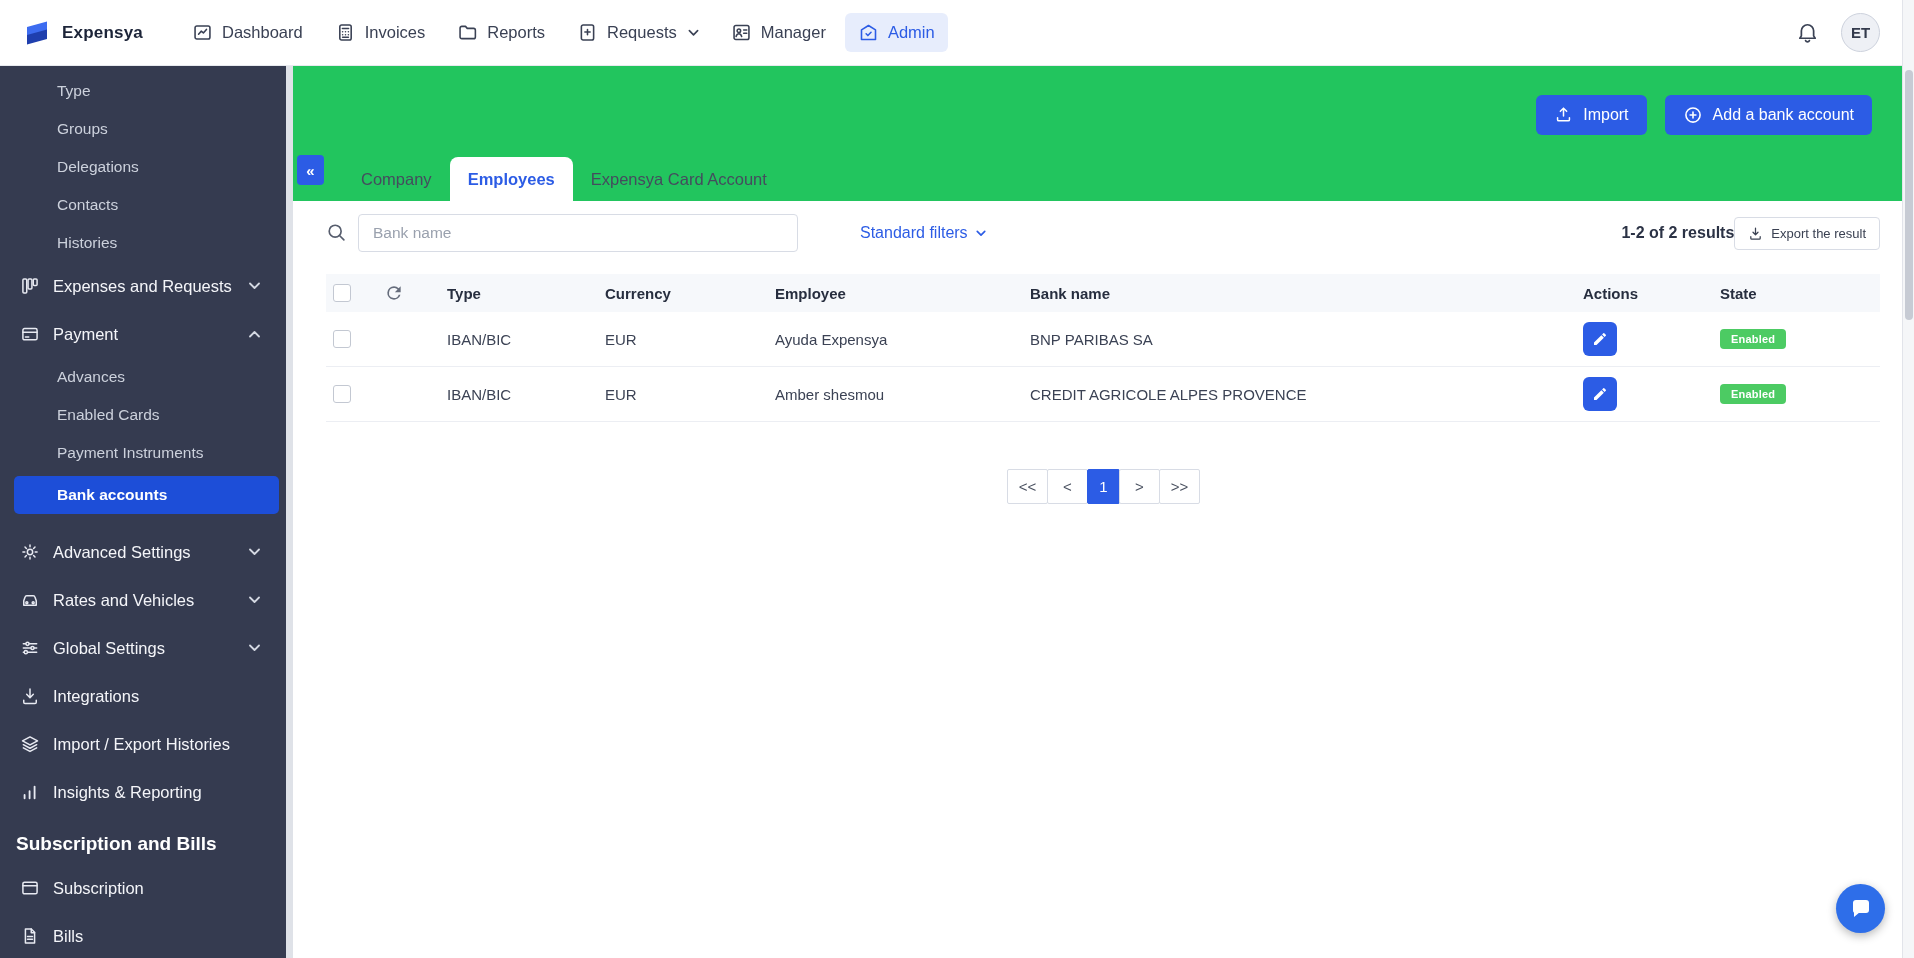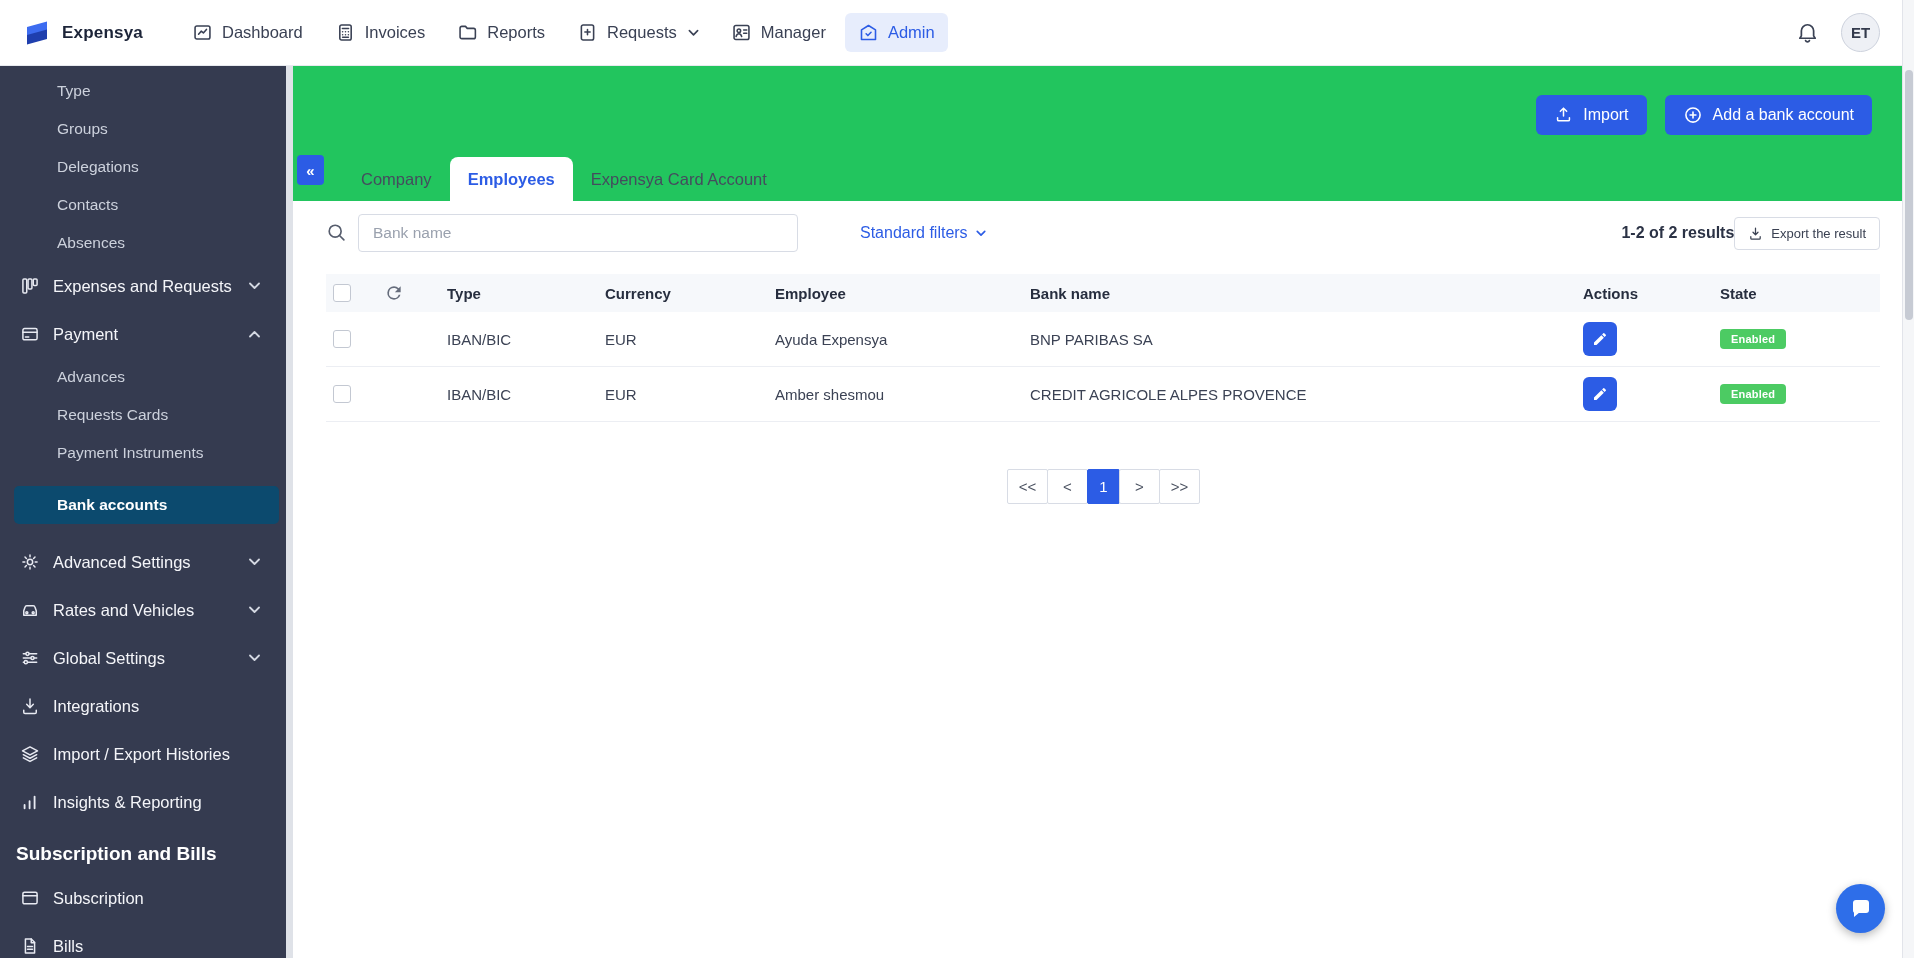--- a/index.html
+++ b/index.html
@@ -53,22 +53,22 @@
   .sidebar-scrollbar {
     position:absolute; top:0; right:0; width:7px; height:100%;
     background:#dfe2e8; cursor:pointer;
   }
   .side-sub {
     height:38px; display:flex; align-items:center;
     padding-left:57px; padding-right:30px;
     font-size:15.5px; color:#ccd1dc; cursor:pointer; white-space:nowrap;
   }
   .side-sub.active {
-    background:#0c4a6e; color:#fff; font-weight:700;
-    border-radius:5px; margin:14px 14px 2px 14px;
+    background:#1d4ed8; color:#fff; font-weight:700;
+    border-radius:5px; margin:4px 14px 2px 14px;
     padding-left:43px; height:38px;
   }
   .side-top {
     height:48px; display:flex; align-items:center; gap:13px;
     padding:0 32px 0 20px; font-size:16.5px; color:#f4f5f9;
     cursor:pointer; white-space:nowrap;
   }
   .side-top svg.item-icon { stroke:#e8eaf2; flex:none; }
   .side-top .chev { margin-left:auto; }
   .side-top .chev svg { stroke:#d4d8e2; }
@@ -276,21 +276,21 @@
   </div>
 </header>
 
 <div class="app-body">
 
   <aside class="sidebar">
     <div class="side-sub">Type</div>
     <div class="side-sub">Groups</div>
     <div class="side-sub">Delegations</div>
     <div class="side-sub">Contacts</div>
-    <div class="side-sub">Absences</div>
+    <div class="side-sub">Histories</div>
 
     <div class="side-top">
       <svg class="item-icon" width="20" height="20" viewBox="0 0 24 24" fill="none" stroke-width="1.8" stroke-linecap="round" stroke-linejoin="round">
         <rect x="3.5" y="3.5" width="4.6" height="17" rx="1.2"></rect>
           <rect x="9.7" y="3.5" width="4.6" height="12" rx="1.2"></rect>
           <rect x="15.9" y="3.5" width="4.6" height="8" rx="1.2"></rect>
       </svg>
       <span>Expenses and Requests</span>
       <span class="chev">
         <svg width="13" height="8" viewBox="0 0 12 8" fill="none" stroke-width="1.8" stroke-linecap="round" stroke-linejoin="round">
@@ -307,21 +307,21 @@
       </svg>
       <span>Payment</span>
       <span class="chev">
         <svg width="13" height="8" viewBox="0 0 12 8" fill="none" stroke-width="1.8" stroke-linecap="round" stroke-linejoin="round">
             <path d="M1.5 6.5L6 2l4.5 4.5"></path>
           </svg>
       </span>
     </div>
 
     <div class="side-sub">Advances</div>
-    <div class="side-sub">Requests Cards</div>
+    <div class="side-sub">Enabled Cards</div>
     <div class="side-sub">Payment Instruments</div>
     <div class="side-sub active">Bank accounts</div>
 
     <div class="side-gap"></div>
 
     <div class="side-top">
       <svg class="item-icon" width="20" height="20" viewBox="0 0 24 24" fill="none" stroke-width="1.8" stroke-linecap="round" stroke-linejoin="round">
         <circle cx="12" cy="12" r="3.2"></circle>
           <path d="M12 3.5v2.3M12 18.2v2.3M3.5 12h2.3M18.2 12h2.3M6 6l1.7 1.7M16.3 16.3L18 18M18 6l-1.7 1.7M7.7 16.3L6 18"></path>
       </svg>

